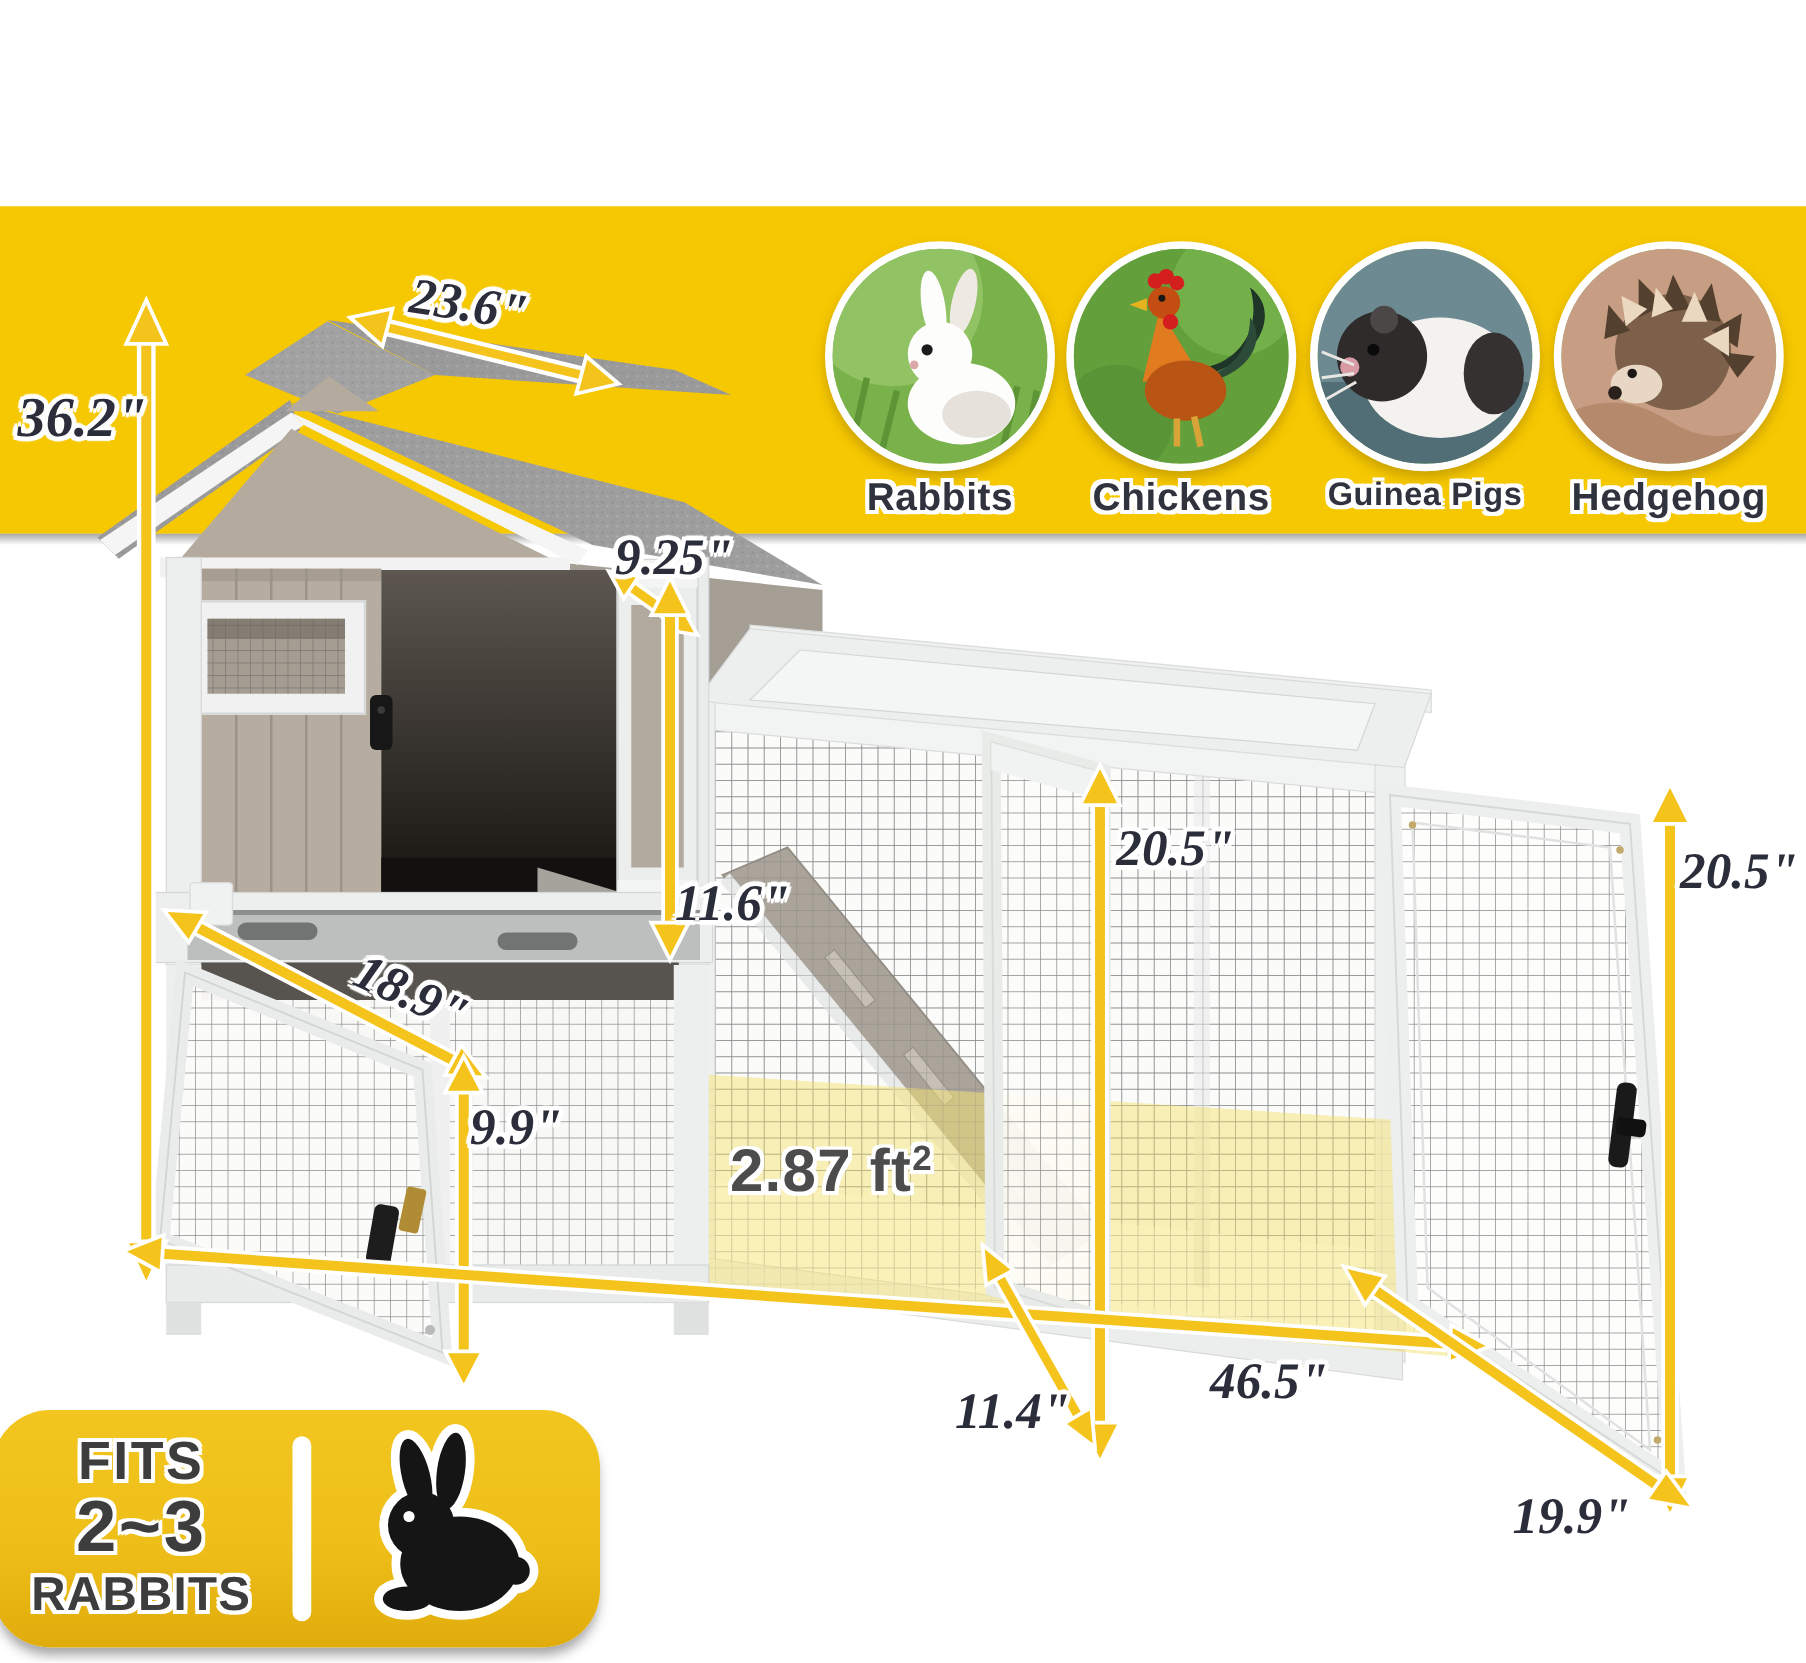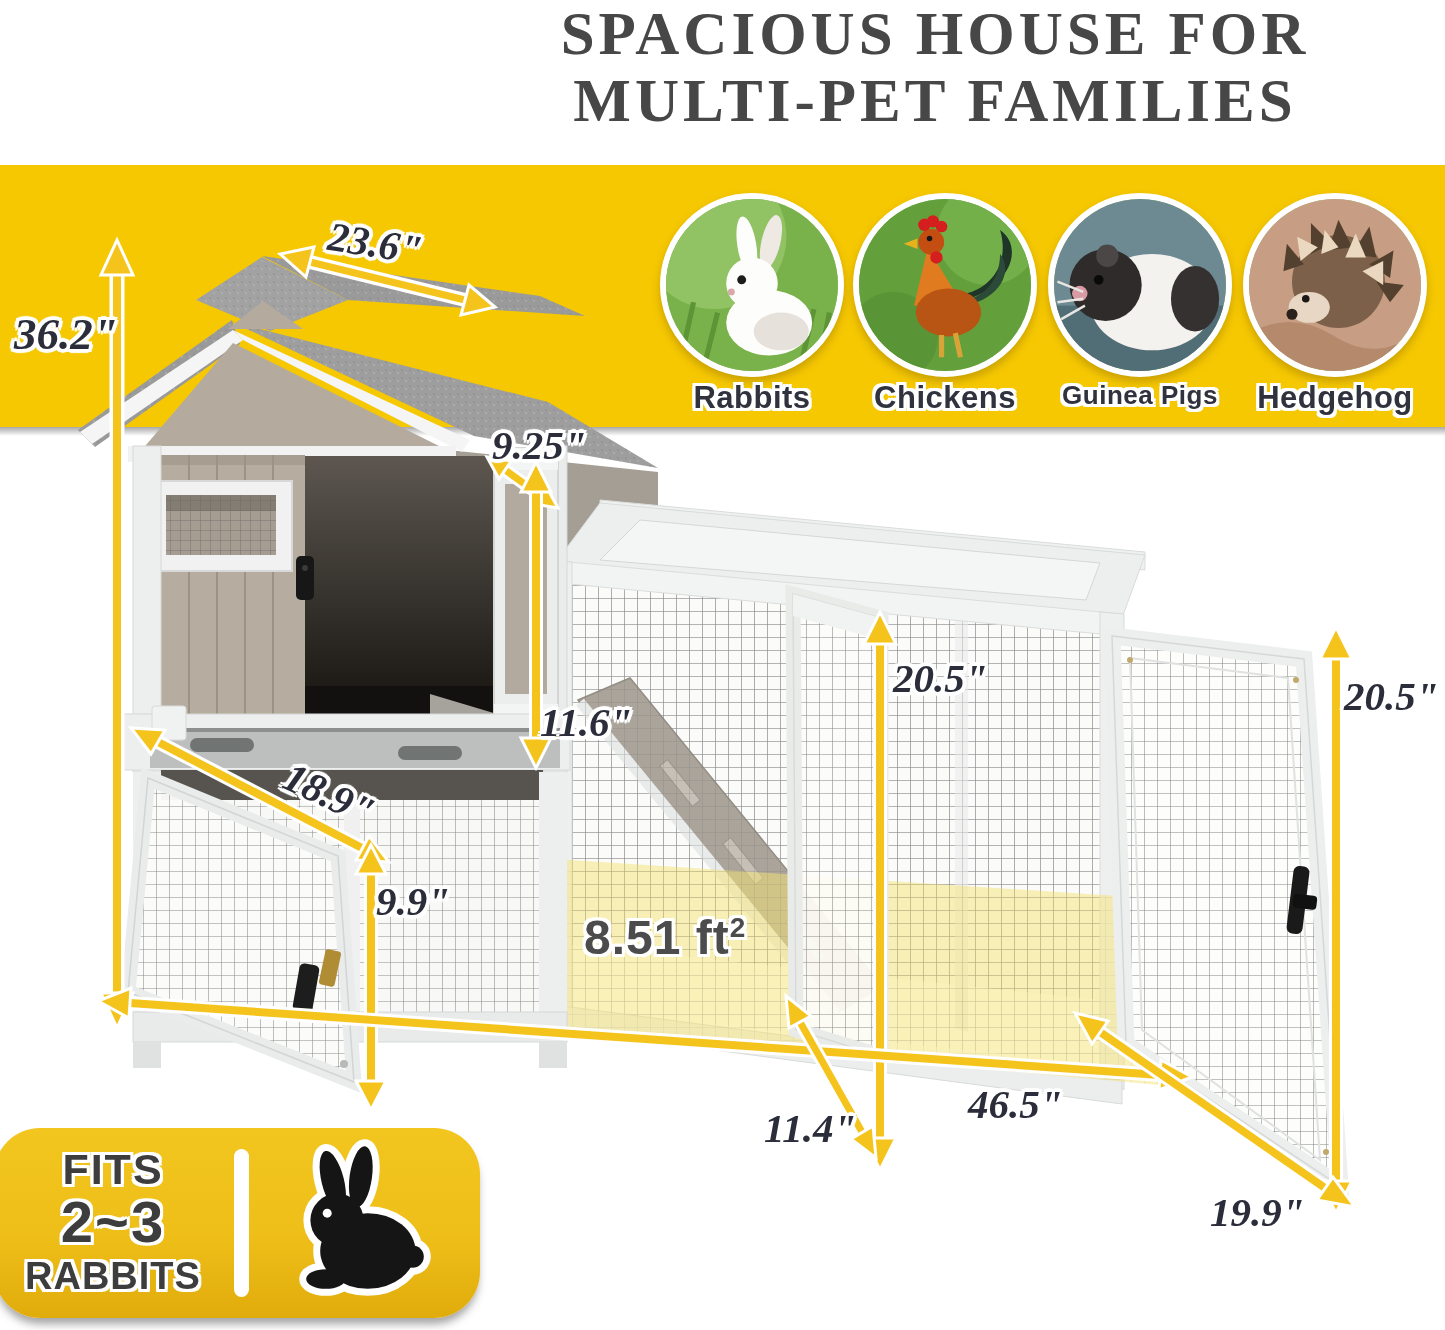--- a/index.html
+++ b/index.html
@@ -49,24 +49,20 @@
   .fits svg{width:176px;height:168px;}
 </style>
 </head>
 <body>
 
 <div id="stage">
 
   <div class="band"></div>
   <div class="band-shadow"></div>
 
-  <div class="title">
-    <div>SPACIOUS HOUSE FOR</div>
-    <div>MULTI-PET FAMILIES</div>
-  </div>
 
   <div class="pet" style="left:660px;">
     <svg viewBox="0 0 100 100">
       <rect width="100" height="100" fill="#79b24a"></rect>
       <circle cx="28" cy="22" r="42" fill="#a5d078" opacity=".55"></circle>
       <path d="M8,96 L16,60 M22,98 L30,66 M78,98 L86,64 M90,92 L95,66" stroke="#5d9436" stroke-width="3" fill="none"></path>
       <ellipse cx="47" cy="27" rx="5.5" ry="17" fill="#fdfdfc" transform="rotate(-9 47 27)"></ellipse>
       <ellipse cx="61" cy="25" rx="5.5" ry="16" fill="#efe9e3" transform="rotate(13 61 25)"></ellipse>
       <circle cx="50" cy="49" r="15" fill="#fdfdfc"></circle>
       <ellipse cx="60" cy="72" rx="25" ry="19" fill="#fdfdfc"></ellipse>
@@ -360,21 +356,21 @@
   <div class="dim" style="left:492px;top:421px;">9.25"</div>
   <div class="dim" style="left:540px;top:698px;">11.6"</div>
   <div class="dim" style="left:282px;top:770px;transform:rotate(25deg);">18.9"</div>
   <div class="dim" style="left:376px;top:877px;">9.9"</div>
   <div class="dim" style="left:893px;top:654px;">20.5"</div>
   <div class="dim" style="left:968px;top:1080px;">46.5"</div>
   <div class="dim" style="left:764px;top:1104px;">11.4"</div>
   <div class="dim" style="left:1344px;top:672px;">20.5"</div>
   <div class="dim" style="left:1210px;top:1188px;">19.9"</div>
 
-  <div class="area-label"><span>8.51 ft</span><sup>2</sup></div>
+  <div class="area-label"><span>2.87 ft</span><sup>2</sup></div>
 
   <div class="fits">
     <div class="fits-text">
       <div class="fits-l1">FITS</div>
       <div class="fits-l2">2~3</div>
       <div class="fits-l3">RABBITS</div>
     </div>
     <div class="fits-divider"></div>
     <svg viewBox="0 0 120 120">
       <g stroke="#fff" stroke-width="10" fill="#fff" stroke-linejoin="round">

